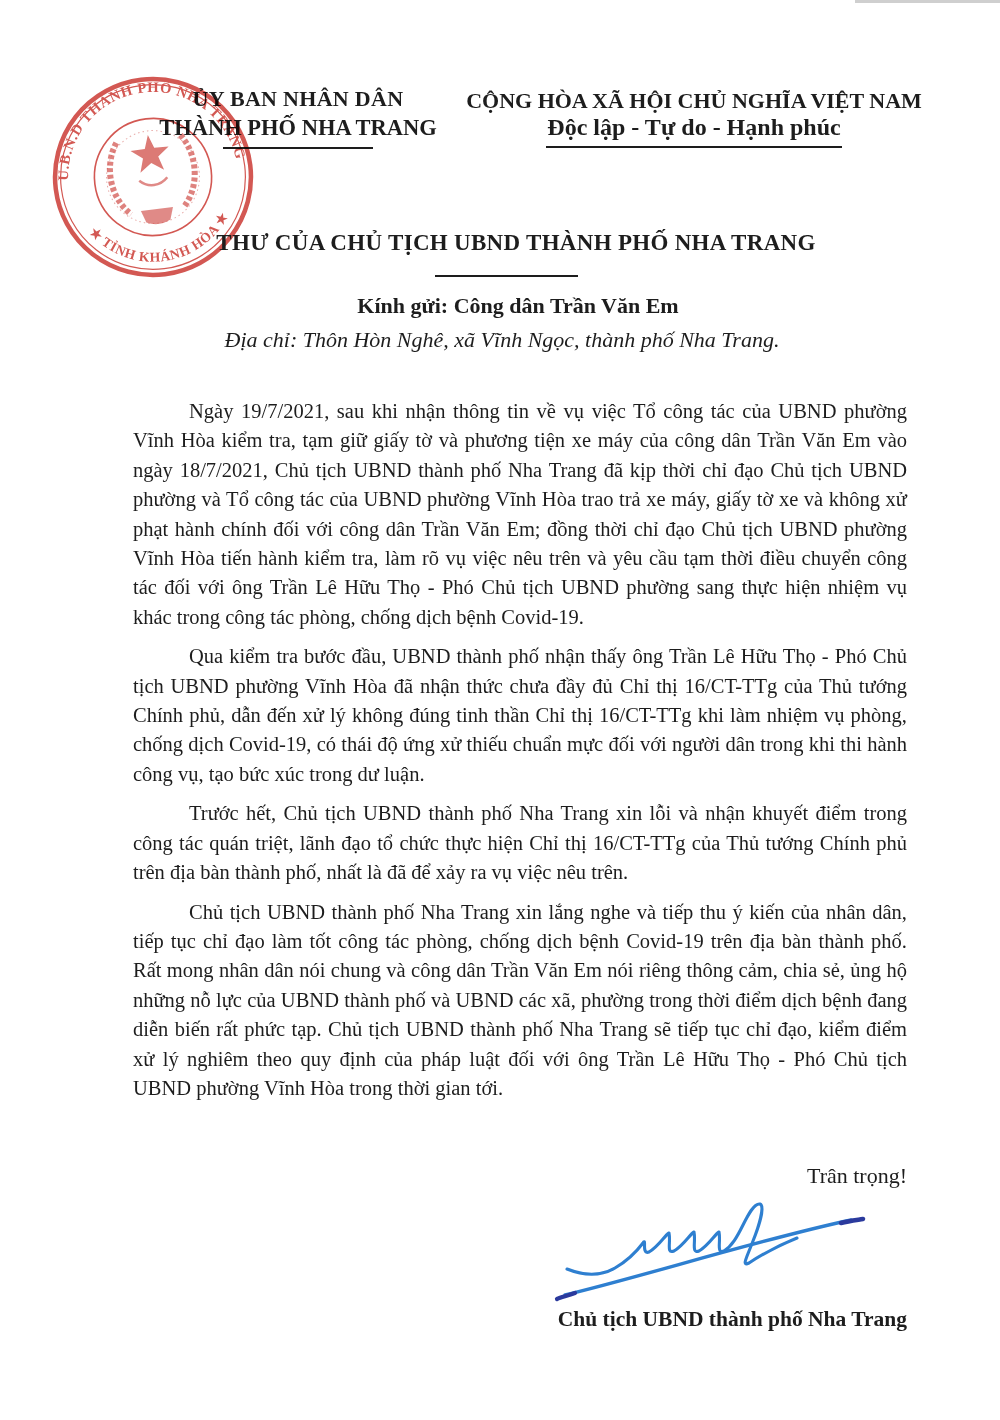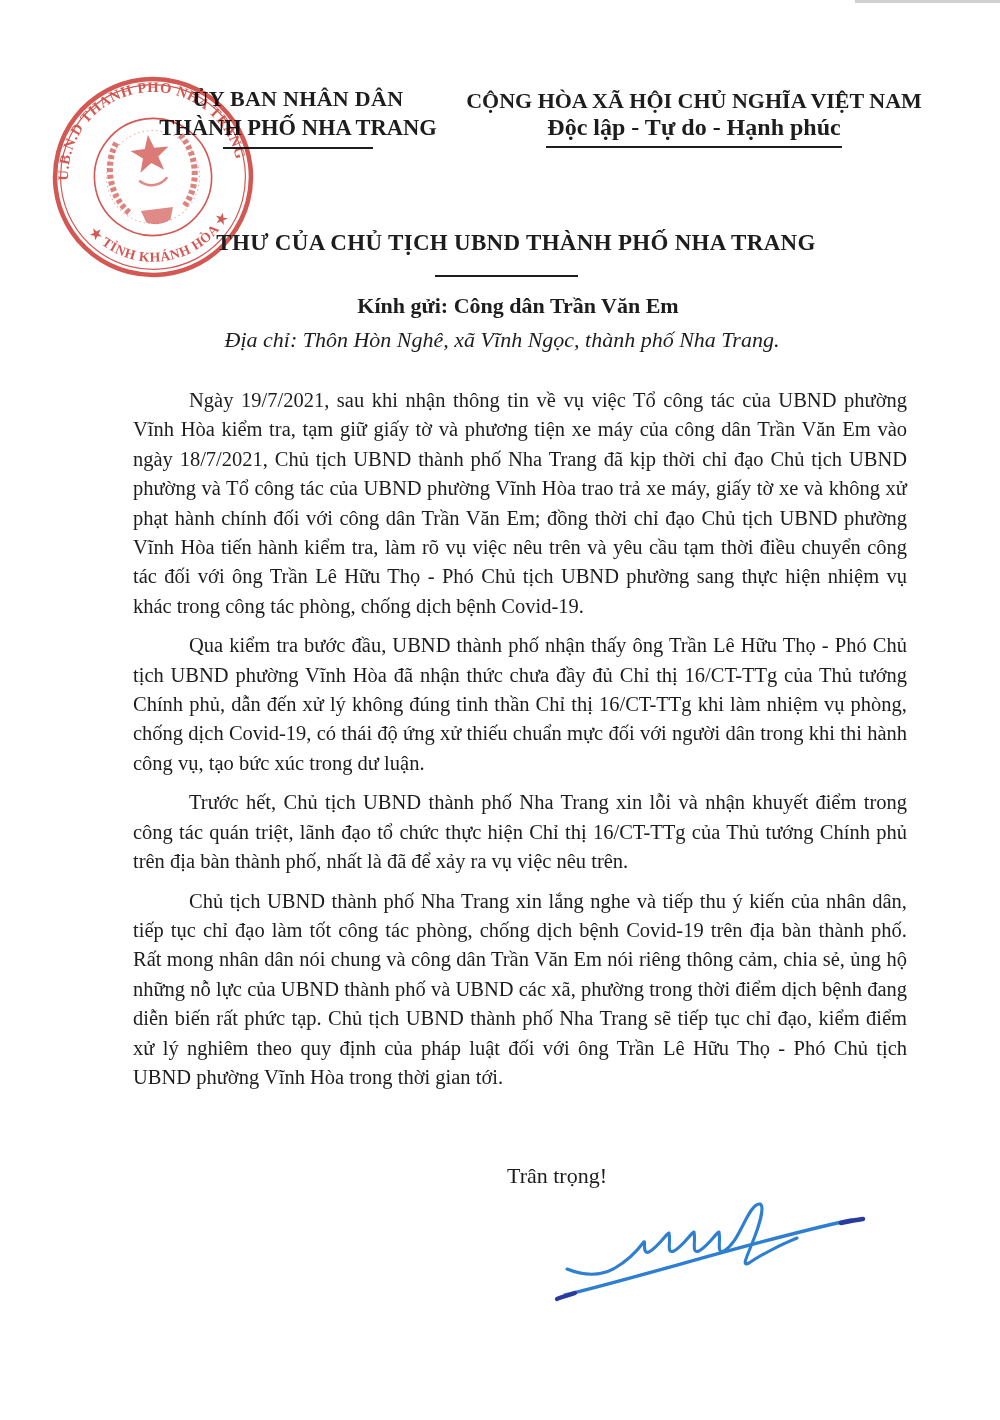--- a/index.html
+++ b/index.html
@@ -23,25 +23,25 @@
 
   .title { position:absolute; top:230px; left:16px; width:1000px; text-align:center;
            font-size:23px; font-weight:bold; letter-spacing:.3px; }
   .title-rule { position:absolute; top:275px; left:435px; width:143px; height:2px; background:#1d1d1d; }
 
   .salutation { position:absolute; top:293px; left:18px; width:1000px; text-align:center;
                 font-size:22px; font-weight:bold; }
   .address { position:absolute; top:327px; left:2px; width:1000px; text-align:center;
              font-size:22px; font-style:italic; }
 
-  .body-text { position:absolute; top:386px; left:133px; width:774px;
+  .body-text { position:absolute; top:397px; left:133px; width:774px;
                font-size:20.5px; line-height:29.4px; text-align:justify; }
   .body-text p { text-indent:56px; margin:0 0 10px; }
 
-  .closing { position:absolute; top:1163px; left:507px; width:400px; text-align:left; }
+  .closing { position:absolute; top:1163px; left:507px; width:400px; text-align:right; }
   .regards { font-size:22px; }
   .signature-svg { display:block; margin:2px 0 0 44px; width:330px; height:112px; }
   .signer-name  { font-size:22px; font-weight:bold; margin-top:2px; }
   .signer-title { font-size:21.5px; font-weight:bold; margin-top:4px; }
 
   .seal { position:absolute; top:74px; left:50px; width:206px; height:206px;
           mix-blend-mode:multiply; opacity:.92; transform:rotate(-7deg); }
   .seal text { font-family:"Liberation Serif","DejaVu Serif",serif; font-weight:bold; }
 </style>
 </head>
@@ -123,15 +123,16 @@
           C 214,15 208,35 202,50
           C 196,66 190,76 198,72
           C 210,64 224,56 246,47"></path>
       </g>
       <g stroke-linecap="round" fill="none" stroke="#2b3a9d">
         <path stroke-width="4.2" d="M 6,108 C 10,106 16,105 24,102"></path>
         <path stroke-width="4.6" d="M 290,32 C 298,30 306,29 312,28"></path>
       </g>
     </svg>
 
+    <div class="signer-title">Chủ tịch UBND thành phố Nha Trang</div>
   </div>
 
 </div>
 
 </body></html>

